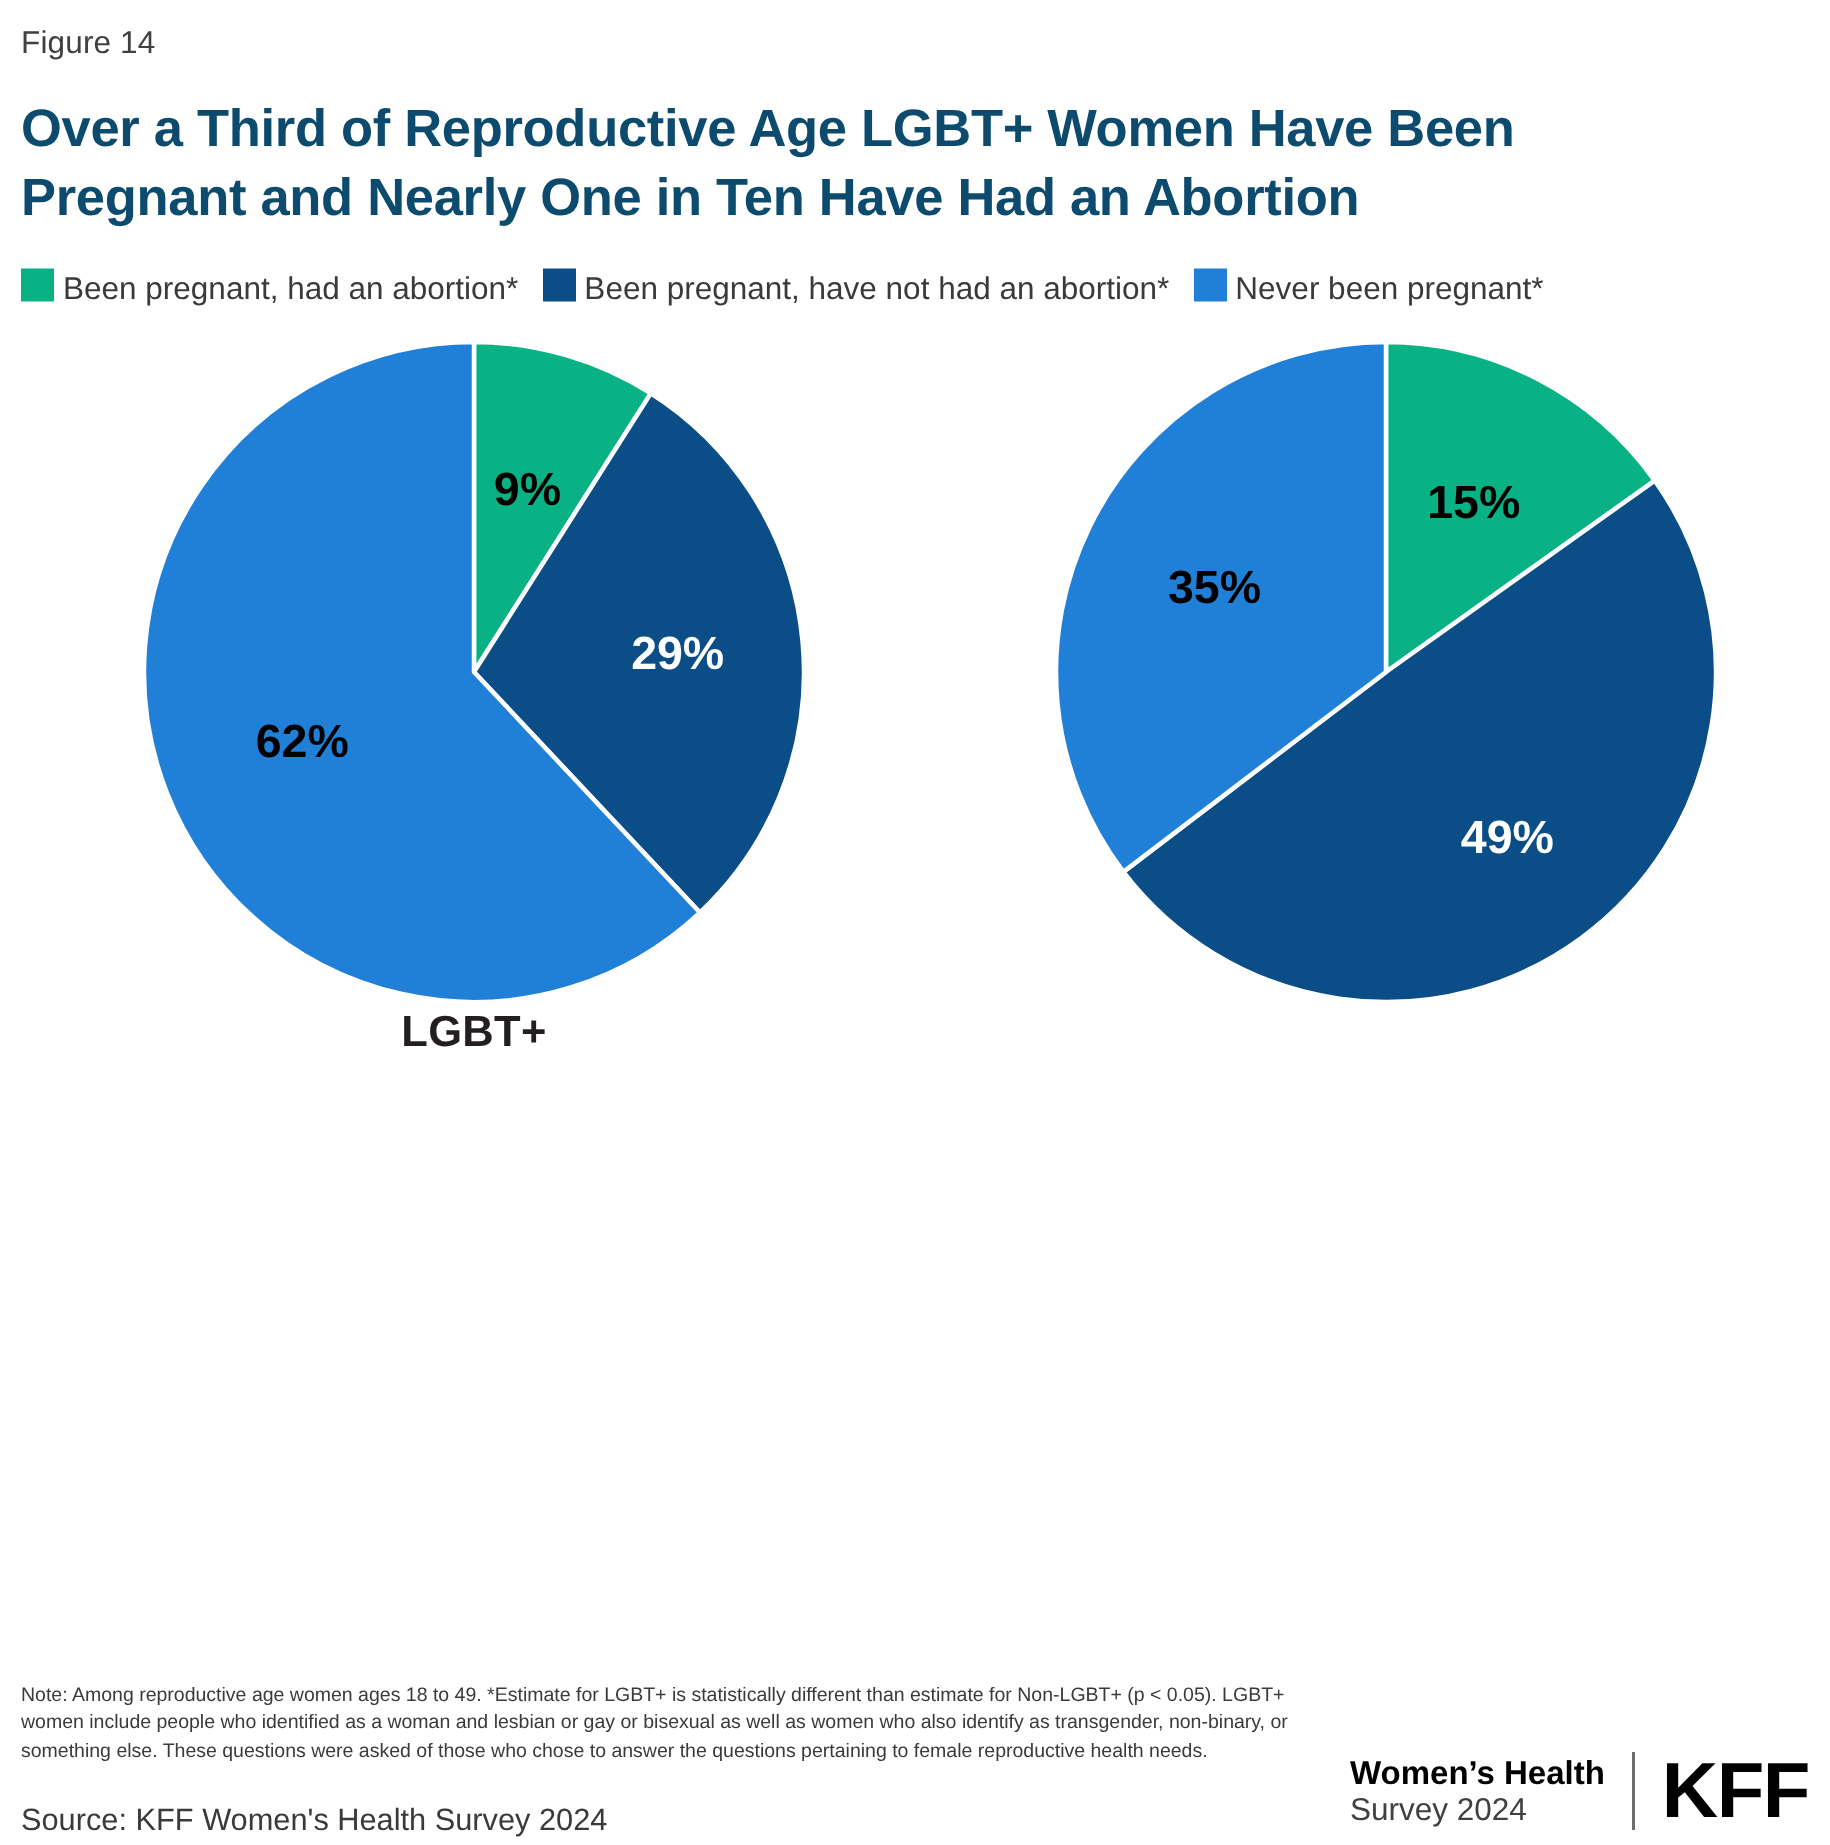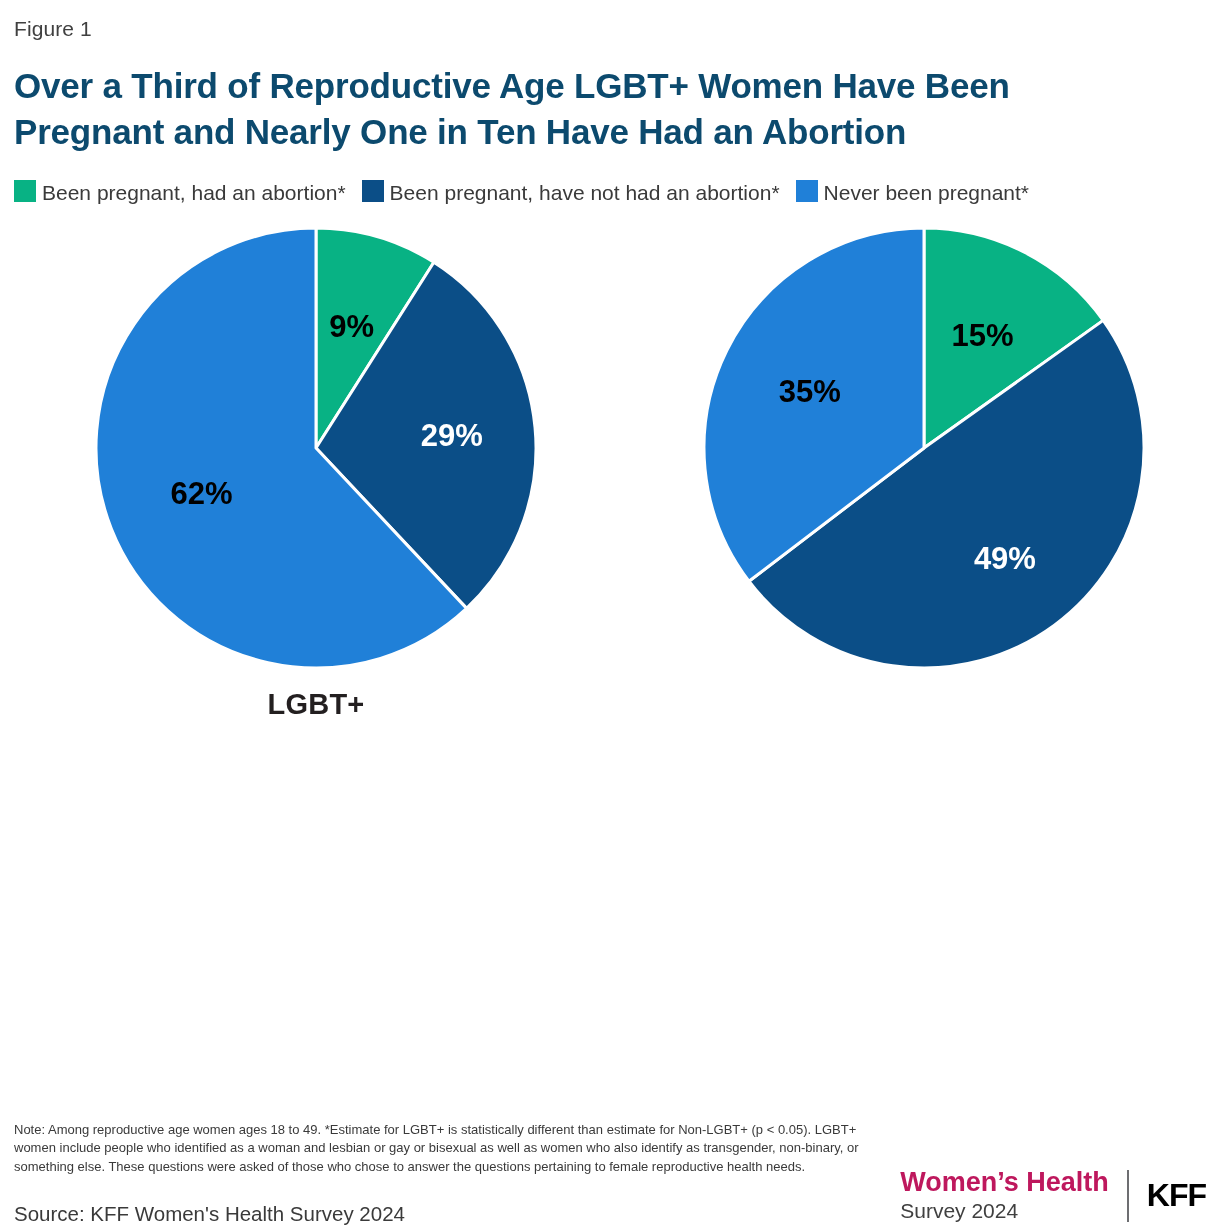--- a/index.html
+++ b/index.html
@@ -65,21 +65,21 @@
     width: 460px;
     text-align: center;
   }
   .pie-wrap.left { left: 72px; }
   .pie-wrap.right { left: 680px; }
   .pie-svg { display:block; margin: 0 auto; }
   .cat-label {
     font-size: 29px;
     font-weight: bold;
     color: #231f20;
-    margin-top: 16px;
+    margin-top: 0;
     letter-spacing: 0.2px;
   }
 
   .slice-label {
     font-size: 31px;
     font-weight: bold;
     font-family: "Liberation Sans", sans-serif;
   }
 
   .footer {
@@ -101,37 +101,37 @@
   }
   .brand {
     position: absolute;
     right: 0;
     bottom: 2px;
     display: flex;
     align-items: center;
     gap: 18px;
   }
   .brand-text { text-align: left; line-height: 1.18; }
-  .brand-line1 { font-size: 27px; font-weight: bold; color: #be185d; }
+  .brand-line1 { font-size: 22px; font-weight: bold; color: #000000; }
   .brand-line2 { font-size: 21px; color: #404040; }
   .brand-divider { width: 2px; height: 52px; background: #6d6e71; }
   .kff-logo {
-    font-size: 32px;
+    font-size: 52px;
     font-weight: bold;
     letter-spacing: -1px;
     color: #000000;
     font-family: "Liberation Sans", sans-serif;
   }
 </style>
 </head>
 <body>
 
 <div class="page">
 
-  <div class="figure-label">Figure 1</div>
+  <div class="figure-label">Figure 14</div>
 
   <div class="chart-title">
     <span class="tl">Over a Third of Reproductive Age LGBT+ Women Have Been</span>
     <span class="tl">Pregnant and Nearly One in Ten Have Had an Abortion</span>
   </div>
 
   <div class="legend">
     <span class="legend-item"><span class="swatch" style="background: rgb(8, 178, 132);"></span><span>Been pregnant, had an abortion*</span></span><span class="legend-gap"></span><span class="legend-item"><span class="swatch" style="background: rgb(11, 78, 135);"></span><span>Been pregnant, have not had an abortion*</span></span><span class="legend-gap"></span><span class="legend-item"><span class="swatch" style="background: rgb(32, 128, 216);"></span><span>Never been pregnant*</span></span>
   </div>
 

